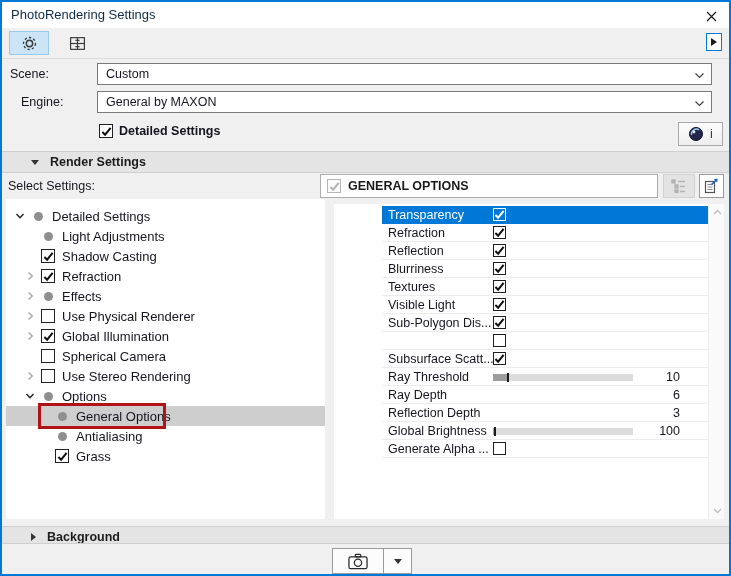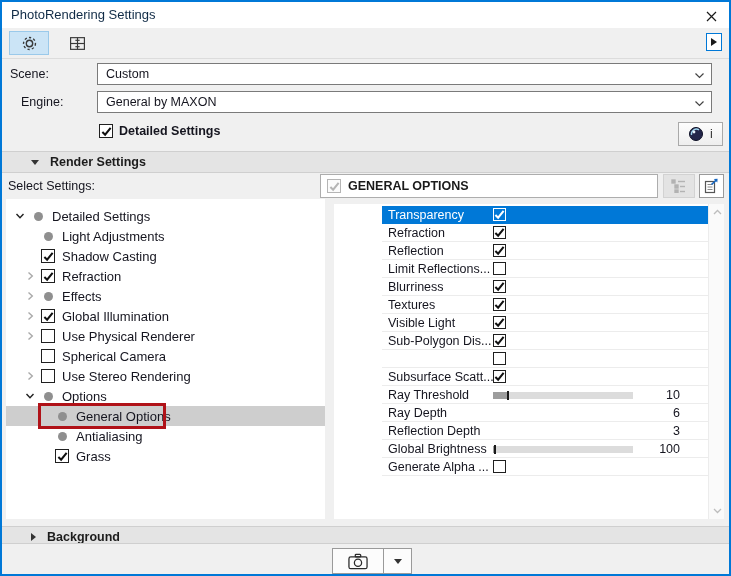--- a/index.html
+++ b/index.html
@@ -202,38 +202,38 @@
         </span>
         <span class="tree-label">Effects</span>
       </div>
       <div class="tree-row">
         <span class="expander" style="margin-left: 16px;">
           <svg width="10" height="10" viewBox="0 0 10 10">
             <polyline points="3.5,1.5 7.3,5 3.5,8.5" fill="none" stroke="#a9a9a9" stroke-width="1.4"></polyline>
           </svg>
         </span>
         <span class="tree-icon">
+          <span class="cb"></span>
+        </span>
+        <span class="tree-label">Use Physical Renderer</span>
+      </div>
+      <div class="tree-row">
+        <span class="expander" style="margin-left: 16px;">
+          <svg width="10" height="10" viewBox="0 0 10 10">
+            <polyline points="3.5,1.5 7.3,5 3.5,8.5" fill="none" stroke="#a9a9a9" stroke-width="1.4"></polyline>
+          </svg>
+        </span>
+        <span class="tree-icon">
           <span class="cb">
             <svg width="11" height="11" viewBox="0 0 12 12">
               <polyline points="1.5,6.5 4.5,9.5 10.5,2" fill="none" stroke="currentColor" stroke-width="2.2"></polyline>
             </svg>
           </span>
         </span>
         <span class="tree-label">Global Illumination</span>
-      </div>
-      <div class="tree-row">
-        <span class="expander" style="margin-left: 16px;">
-          <svg width="10" height="10" viewBox="0 0 10 10">
-            <polyline points="3.5,1.5 7.3,5 3.5,8.5" fill="none" stroke="#a9a9a9" stroke-width="1.4"></polyline>
-          </svg>
-        </span>
-        <span class="tree-icon">
-          <span class="cb"></span>
-        </span>
-        <span class="tree-label">Use Physical Renderer</span>
       </div>
       <div class="tree-row">
         <span class="expander" style="margin-left: 16px;"></span>
         <span class="tree-icon">
           <span class="cb"></span>
         </span>
         <span class="tree-label">Spherical Camera</span>
       </div>
       <div class="tree-row">
         <span class="expander" style="margin-left: 16px;">
@@ -335,24 +335,20 @@
       </div>
       <div class="list-row">
         <span class="list-label">Reflection</span>
         <span class="list-cb cb">
           <svg width="11" height="11" viewBox="0 0 12 12">
             <polyline points="1.5,6.5 4.5,9.5 10.5,2" fill="none" stroke="currentColor" stroke-width="2.2"></polyline>
           </svg>
         </span>
       </div>
       <div class="list-row">
-        <span class="list-label">Limit Reflections...</span>
-        <span class="list-cb cb"></span>
-      </div>
-      <div class="list-row">
         <span class="list-label">Blurriness</span>
         <span class="list-cb cb">
           <svg width="11" height="11" viewBox="0 0 12 12">
             <polyline points="1.5,6.5 4.5,9.5 10.5,2" fill="none" stroke="currentColor" stroke-width="2.2"></polyline>
           </svg>
         </span>
       </div>
       <div class="list-row">
         <span class="list-label">Textures</span>
         <span class="list-cb cb">

